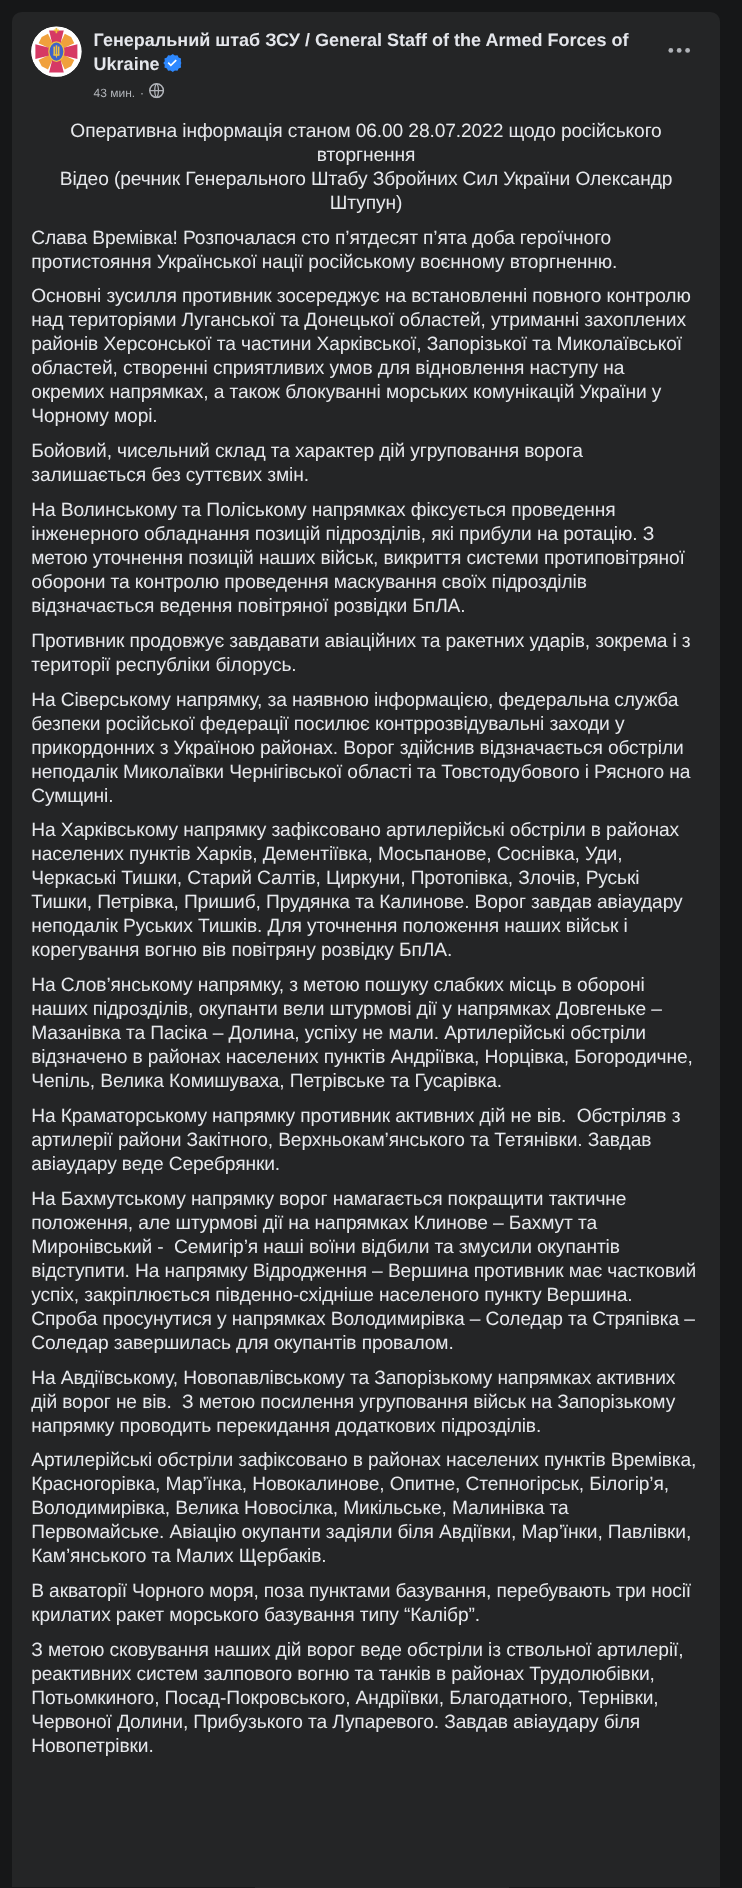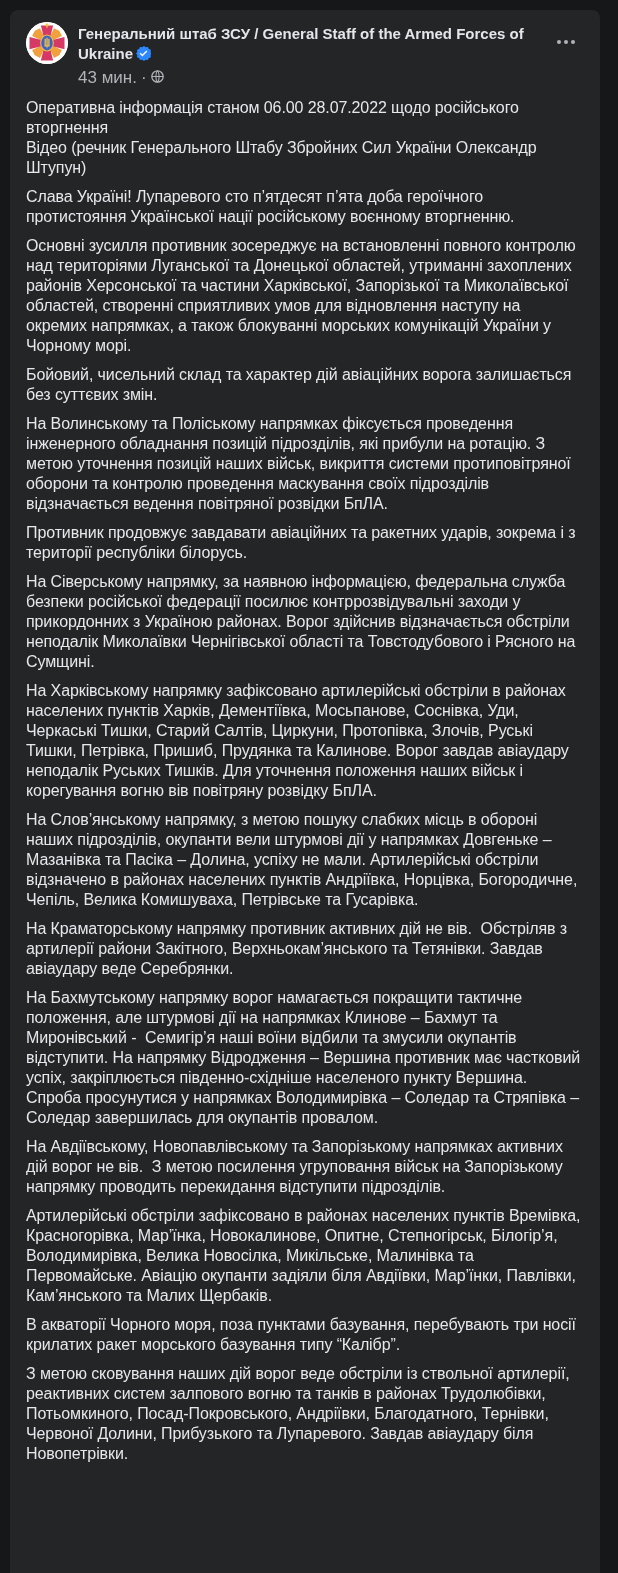--- a/index.html
+++ b/index.html
@@ -50,21 +50,21 @@
     cursor: pointer;
   }
   .verified {
     display: inline-block;
     vertical-align: -2px;
     margin-left: 3px;
   }
   .meta {
     margin-top: 3px;
     color: #b0b3b8;
-    font-size: 17px;
+    font-size: 10px;
     line-height: 17px;
     display: flex;
     align-items: center;
     gap: 4px;
   }
   .meta .ts { cursor: pointer; }
   .globe { display: inline-block; }
   .more-btn {
     flex: 0 0 auto;
     width: 36px;
@@ -80,21 +80,21 @@
     margin-top: 10px;
     color: #e6e8ec;
     font-size: 16px;
     line-height: 20px;
     letter-spacing: -0.1px;
   }
   .para {
     margin: 9px 0;
     white-space: pre-wrap;
   }
-  .para:first-child { margin-top: 12px; }
+  .para:first-child { margin-top: 12px; text-align: center; }
 </style>
 </head>
 <body>
 
 <div class="viewport">
   <div class="card">
 
     <div class="header">
 
       <div class="avatar">
@@ -154,30 +154,30 @@
           <circle cx="4" cy="11" r="2" fill="#b0b3b8"></circle>
           <circle cx="11" cy="11" r="2" fill="#b0b3b8"></circle>
           <circle cx="18" cy="11" r="2" fill="#b0b3b8"></circle>
         </svg>
       </div>
     </div>
 
     <div class="post-body">
         <div class="para">Оперативна інформація станом 06.00 28.07.2022 щодо російського вторгнення
 Відео (речник Генерального Штабу Збройних Сил України Олександр Штупун)</div>
-        <div class="para">Слава Україні! Лупаревого сто п’ятдесят п’ята доба героїчного протистояння Української нації російському воєнному вторгненню.</div>
+        <div class="para">Слава Времівка! Розпочалася сто п’ятдесят п’ята доба героїчного протистояння Української нації російському воєнному вторгненню.</div>
         <div class="para">Основні зусилля противник зосереджує на встановленні повного контролю над територіями Луганської та Донецької областей, утриманні захоплених районів Херсонської та частини Харківської, Запорізької та Миколаївської областей, створенні сприятливих умов для відновлення наступу на окремих напрямках, а також блокуванні морських комунікацій України у Чорному морі.</div>
-        <div class="para">Бойовий, чисельний склад та характер дій авіаційних ворога залишається без суттєвих змін.</div>
+        <div class="para">Бойовий, чисельний склад та характер дій угруповання ворога залишається без суттєвих змін.</div>
         <div class="para">На Волинському та Поліському напрямках фіксується проведення інженерного обладнання позицій підрозділів, які прибули на ротацію. З метою уточнення позицій наших військ, викриття системи протиповітряної оборони та контролю проведення маскування своїх підрозділів відзначається ведення повітряної розвідки БпЛА.</div>
         <div class="para">Противник продовжує завдавати авіаційних та ракетних ударів, зокрема і з території республіки білорусь.</div>
         <div class="para">На Сіверському напрямку, за наявною інформацією, федеральна служба безпеки російської федерації посилює контррозвідувальні заходи у прикордонних з Україною районах. Ворог здійснив відзначається обстріли неподалік Миколаївки Чернігівської області та Товстодубового і Рясного на Сумщині.</div>
         <div class="para">На Харківському напрямку зафіксовано артилерійські обстріли в районах населених пунктів Харків, Дементіївка, Мосьпанове, Соснівка, Уди, Черкаські Тишки, Старий Салтів, Циркуни, Протопівка, Злочів, Руські Тишки, Петрівка, Пришиб, Прудянка та Калинове. Ворог завдав авіаудару неподалік Руських Тишків. Для уточнення положення наших військ і корегування вогню вів повітряну розвідку БпЛА.</div>
         <div class="para">На Слов’янському напрямку, з метою пошуку слабких місць в обороні наших підрозділів, окупанти вели штурмові дії у напрямках Довгеньке – Мазанівка та Пасіка – Долина, успіху не мали. Артилерійські обстріли відзначено в районах населених пунктів Андріївка, Норцівка, Богородичне, Чепіль, Велика Комишуваха, Петрівське та Гусарівка.</div>
         <div class="para">На Краматорському напрямку противник активних дій не вів.  Обстріляв з артилерії райони Закітного, Верхньокам’янського та Тетянівки. Завдав авіаудару веде Серебрянки.</div>
         <div class="para">На Бахмутському напрямку ворог намагається покращити тактичне положення, але штурмові дії на напрямках Клинове – Бахмут та Миронівський -  Семигір’я наші воїни відбили та змусили окупантів відступити. На напрямку Відродження – Вершина противник має частковий успіх, закріплюється південно-східніше населеного пункту Вершина. Спроба просунутися у напрямках Володимирівка – Соледар та Стряпівка – Соледар завершилась для окупантів провалом.</div>
-        <div class="para">На Авдіївському, Новопавлівському та Запорізькому напрямках активних дій ворог не вів.  З метою посилення угруповання військ на Запорізькому напрямку проводить перекидання відступити підрозділів.</div>
+        <div class="para">На Авдіївському, Новопавлівському та Запорізькому напрямках активних дій ворог не вів.  З метою посилення угруповання військ на Запорізькому напрямку проводить перекидання додаткових підрозділів.</div>
         <div class="para">Артилерійські обстріли зафіксовано в районах населених пунктів Времівка, Красногорівка, Мар’їнка, Новокалинове, Опитне, Степногірськ, Білогір’я, Володимирівка, Велика Новосілка, Микільське, Малинівка та Первомайське. Авіацію окупанти задіяли біля Авдіївки, Мар’їнки, Павлівки, Кам’янського та Малих Щербаків.</div>
         <div class="para">В акваторії Чорного моря, поза пунктами базування, перебувають три носії крилатих ракет морського базування типу “Калібр”.</div>
         <div class="para">З метою сковування наших дій ворог веде обстріли із ствольної артилерії, реактивних систем залпового вогню та танків в районах Трудолюбівки, Потьомкиного, Посад-Покровського, Андріївки, Благодатного, Тернівки, Червоної Долини, Прибузького та Лупаревого. Завдав авіаудару біля Новопетрівки.</div>
       </div>
 
   </div>
 </div>
 
 </body></html>

